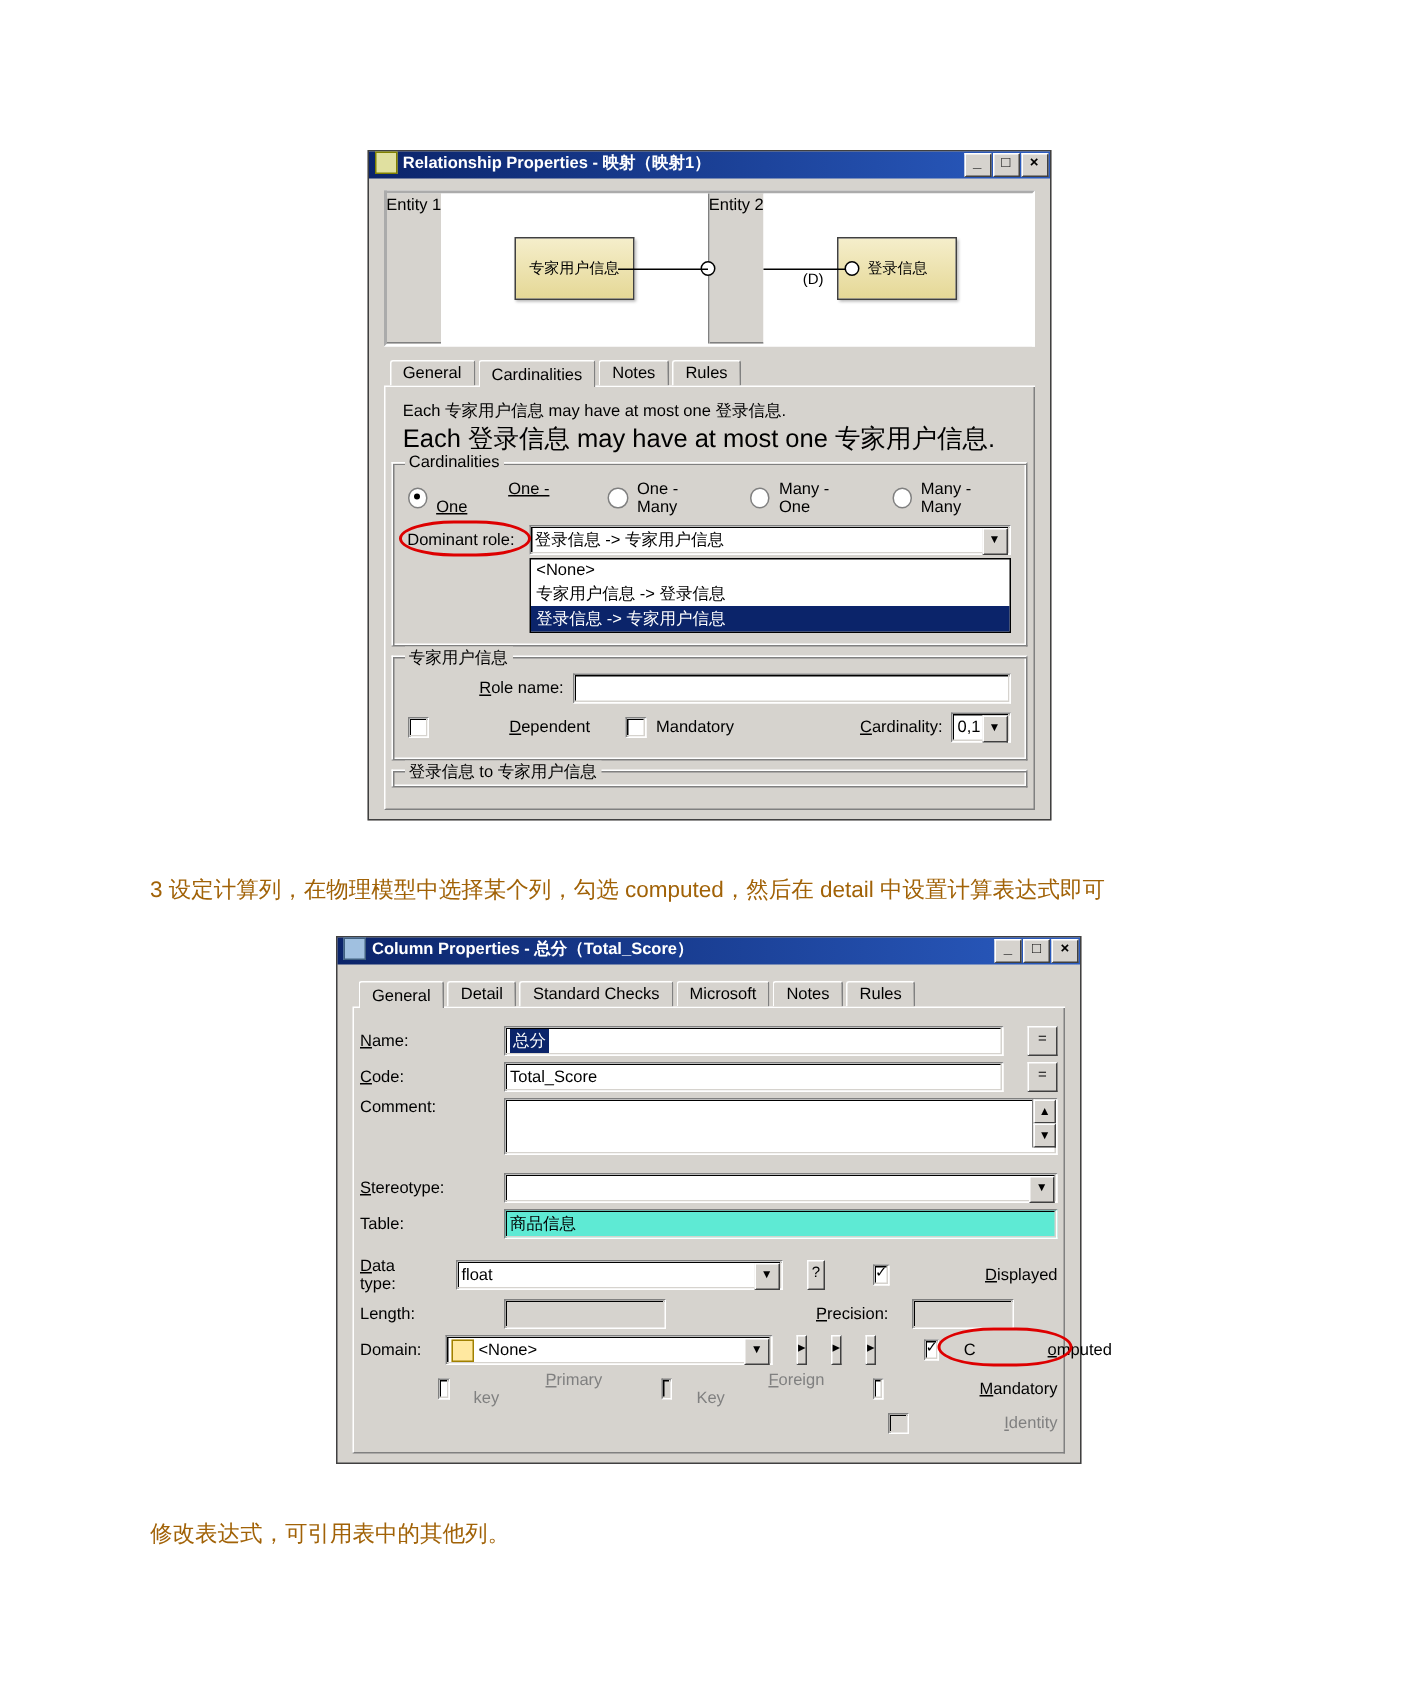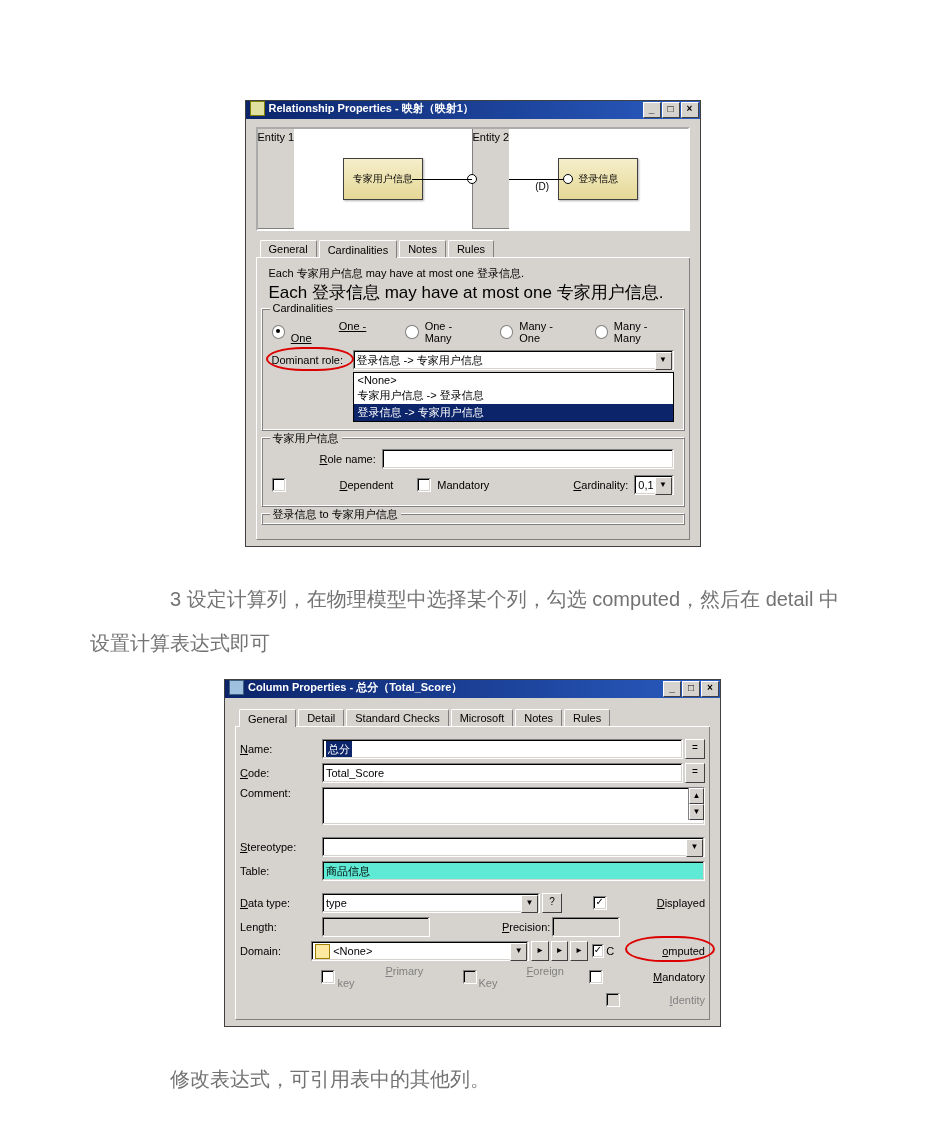--- a/index.html
+++ b/index.html
@@ -15,24 +15,24 @@
     padding-bottom: 60px;
   }
   .figwrap {
     display: flex;
     justify-content: center;
     margin: 0 0 30px 0;
   }
 
   
   .para {
-    font-size: 20px;
-    color: #737373;
+    font-size: 15px;
+    color: #a16207;
     line-height: 2.2;
-    margin: 14px 90px 14px 90px;
+    margin: 14px 90px 14px 40px;
   }
   .para.first { text-indent: 4em; }
 
   
   .win {
     border: 1px solid #404040;
     background: #d6d3ce;
     font-size: 11px;
     color: #000;
   }
@@ -263,21 +263,21 @@
   .dropdownlist .opt.sel { background:#0b246a; color:#fff; }
   .redcircle {
     position:absolute;
     border:2px solid #d00;
     border-radius:50%/60%;
     pointer-events:none;
   }
 
   
   .win2 { width: 495px; }
-  .formrow { display:flex; align-items:center; margin:4px 0; gap:2px; }
+  .formrow { display:flex; align-items:center; margin:4px 0; gap:16px; }
   .formrow .flabel { width:80px; font-size:11px; }
   .selectedtext { background:#0b246a; color:#fff; padding:0 2px;}
   .iconsquare {
     width:13px;height:13px;
     background:#ffe8a0;
     border:1px solid #a08000;
     display:inline-block;
     margin-right:3px;
     vertical-align:middle;
   }
@@ -464,21 +464,21 @@
           <div class="formrow">
             <span class="flabel">Table:</span>
             <div class="input" style="background:#5eead4;">
               <span>商品信息</span>
             </div>
           </div>
 
           <div class="formrow" style="margin-top:12px;">
             <span class="flabel"><u>D</u>ata type:</span>
             <div class="combo" style="flex:0 0 210px;">
-              <span>type</span>
+              <span>float</span>
               <span class="arrow">▼</span>
             </div>
             <span class="sqbtn">?</span>
             <span style="flex:1;"></span>
             <span class="chk">✓</span>
             <span class="lbl"><u>D</u>isplayed</span>
           </div>
 
           <div class="formrow">
             <span class="flabel">Length:</span>

